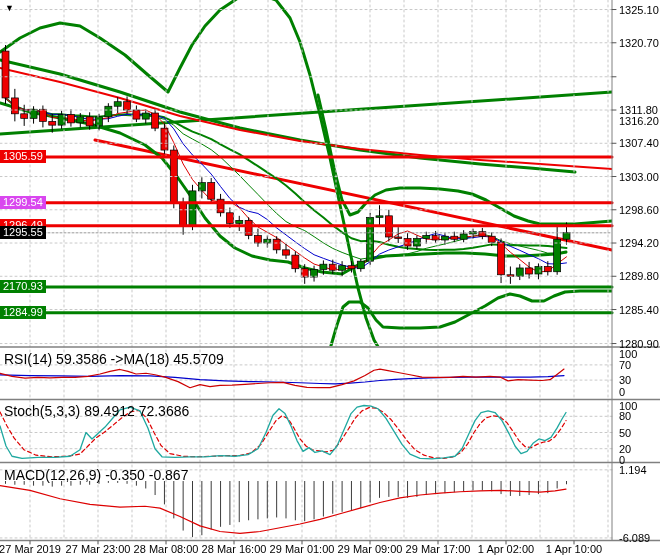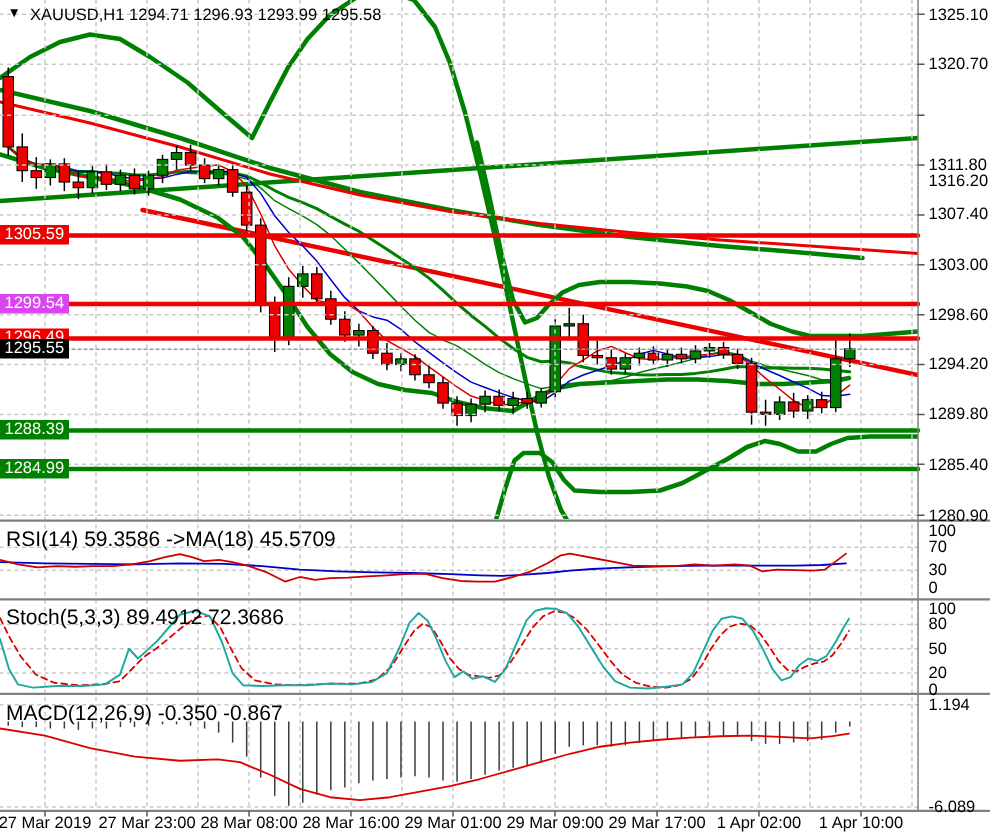--- a/index.html
+++ b/index.html
@@ -412,21 +412,20 @@
       <polyline points="166,541 166,544" fill="none" stroke="#555" stroke-width="1" stroke-linejoin="round" stroke-linecap="round"></polyline>
       <polyline points="234,541 234,544" fill="none" stroke="#555" stroke-width="1" stroke-linejoin="round" stroke-linecap="round"></polyline>
       <polyline points="302,541 302,544" fill="none" stroke="#555" stroke-width="1" stroke-linejoin="round" stroke-linecap="round"></polyline>
       <polyline points="370,541 370,544" fill="none" stroke="#555" stroke-width="1" stroke-linejoin="round" stroke-linecap="round"></polyline>
       <polyline points="438,541 438,544" fill="none" stroke="#555" stroke-width="1" stroke-linejoin="round" stroke-linecap="round"></polyline>
       <polyline points="506,541 506,544" fill="none" stroke="#555" stroke-width="1" stroke-linejoin="round" stroke-linecap="round"></polyline>
       <polyline points="574,541 574,544" fill="none" stroke="#555" stroke-width="1" stroke-linejoin="round" stroke-linecap="round"></polyline>
     </svg>
 
 <span id="dd-tri">▼</span>
-<div id="title-row">XAUUSD,H1 1294.71 1296.93 1293.99 1295.58</div>
 
 <div class="panel-lbl" style="left:4px;top:351px;">RSI(14) 59.3586  -&gt;MA(18) 45.5709</div>
 <div class="panel-lbl" style="left:4px;top:403px;">Stoch(5,3,3) 89.4912 72.3686</div>
 <div class="panel-lbl" style="left:4px;top:467px;">MACD(12,26,9) -0.350 -0.867</div>
 
 <div id="price-axis"></div>
 <div id="time-axis"></div>
 
 <div class="axis-lbl" style="left: 619px; top: 3.52165px;">1325.10</div>
     <div class="axis-lbl" style="left: 619px; top: 36.7719px;">1320.70</div>
@@ -436,21 +435,21 @@
     <div class="axis-lbl" style="left: 619px; top: 170.528px;">1303.00</div>
     <div class="axis-lbl" style="left: 619px; top: 203.779px;">1298.60</div>
     <div class="axis-lbl" style="left: 619px; top: 237.029px;">1294.20</div>
     <div class="axis-lbl" style="left: 619px; top: 270.279px;">1289.80</div>
     <div class="axis-lbl" style="left: 619px; top: 303.529px;">1285.40</div>
     <div class="axis-lbl" style="left: 619px; top: 337.535px;">1280.90</div>
     <div class="badge" style="left: 0px; top: 150.456px; background: rgb(238, 0, 0);">1305.59</div>
     <div class="badge" style="left: 0px; top: 196.175px; background: #d946ef;">1299.54</div>
     <div class="badge" style="left: 0px; top: 219.224px; background: rgb(238, 0, 0);">1296.49</div>
     <div class="badge" style="left: 0px; top: 226.327px; background: rgb(0, 0, 0);">1295.55</div>
-    <div class="badge" style="left: 0px; top: 280.434px; background: rgb(0, 128, 0);">1288.39</div>
+    <div class="badge" style="left: 0px; top: 280.434px; background: rgb(0, 128, 0);">2170.93</div>
     <div class="badge" style="left: 0px; top: 306.128px; background: rgb(0, 128, 0);">1284.99</div>
     <div class="axis-lbl" style="left: 619px; top: 347.5px;">100</div>
     <div class="axis-lbl" style="left: 619px; top: 358.9px;">70</div>
     <div class="axis-lbl" style="left: 619px; top: 374.1px;">30</div>
     <div class="axis-lbl" style="left: 619px; top: 385.5px;">0</div>
     <div class="axis-lbl" style="left: 619px; top: 399.5px;">100</div>
     <div class="axis-lbl" style="left: 619px; top: 410.3px;">80</div>
     <div class="axis-lbl" style="left: 619px; top: 426.5px;">50</div>
     <div class="axis-lbl" style="left: 619px; top: 442.7px;">20</div>
     <div class="axis-lbl" style="left: 619px; top: 453.5px;">0</div>

